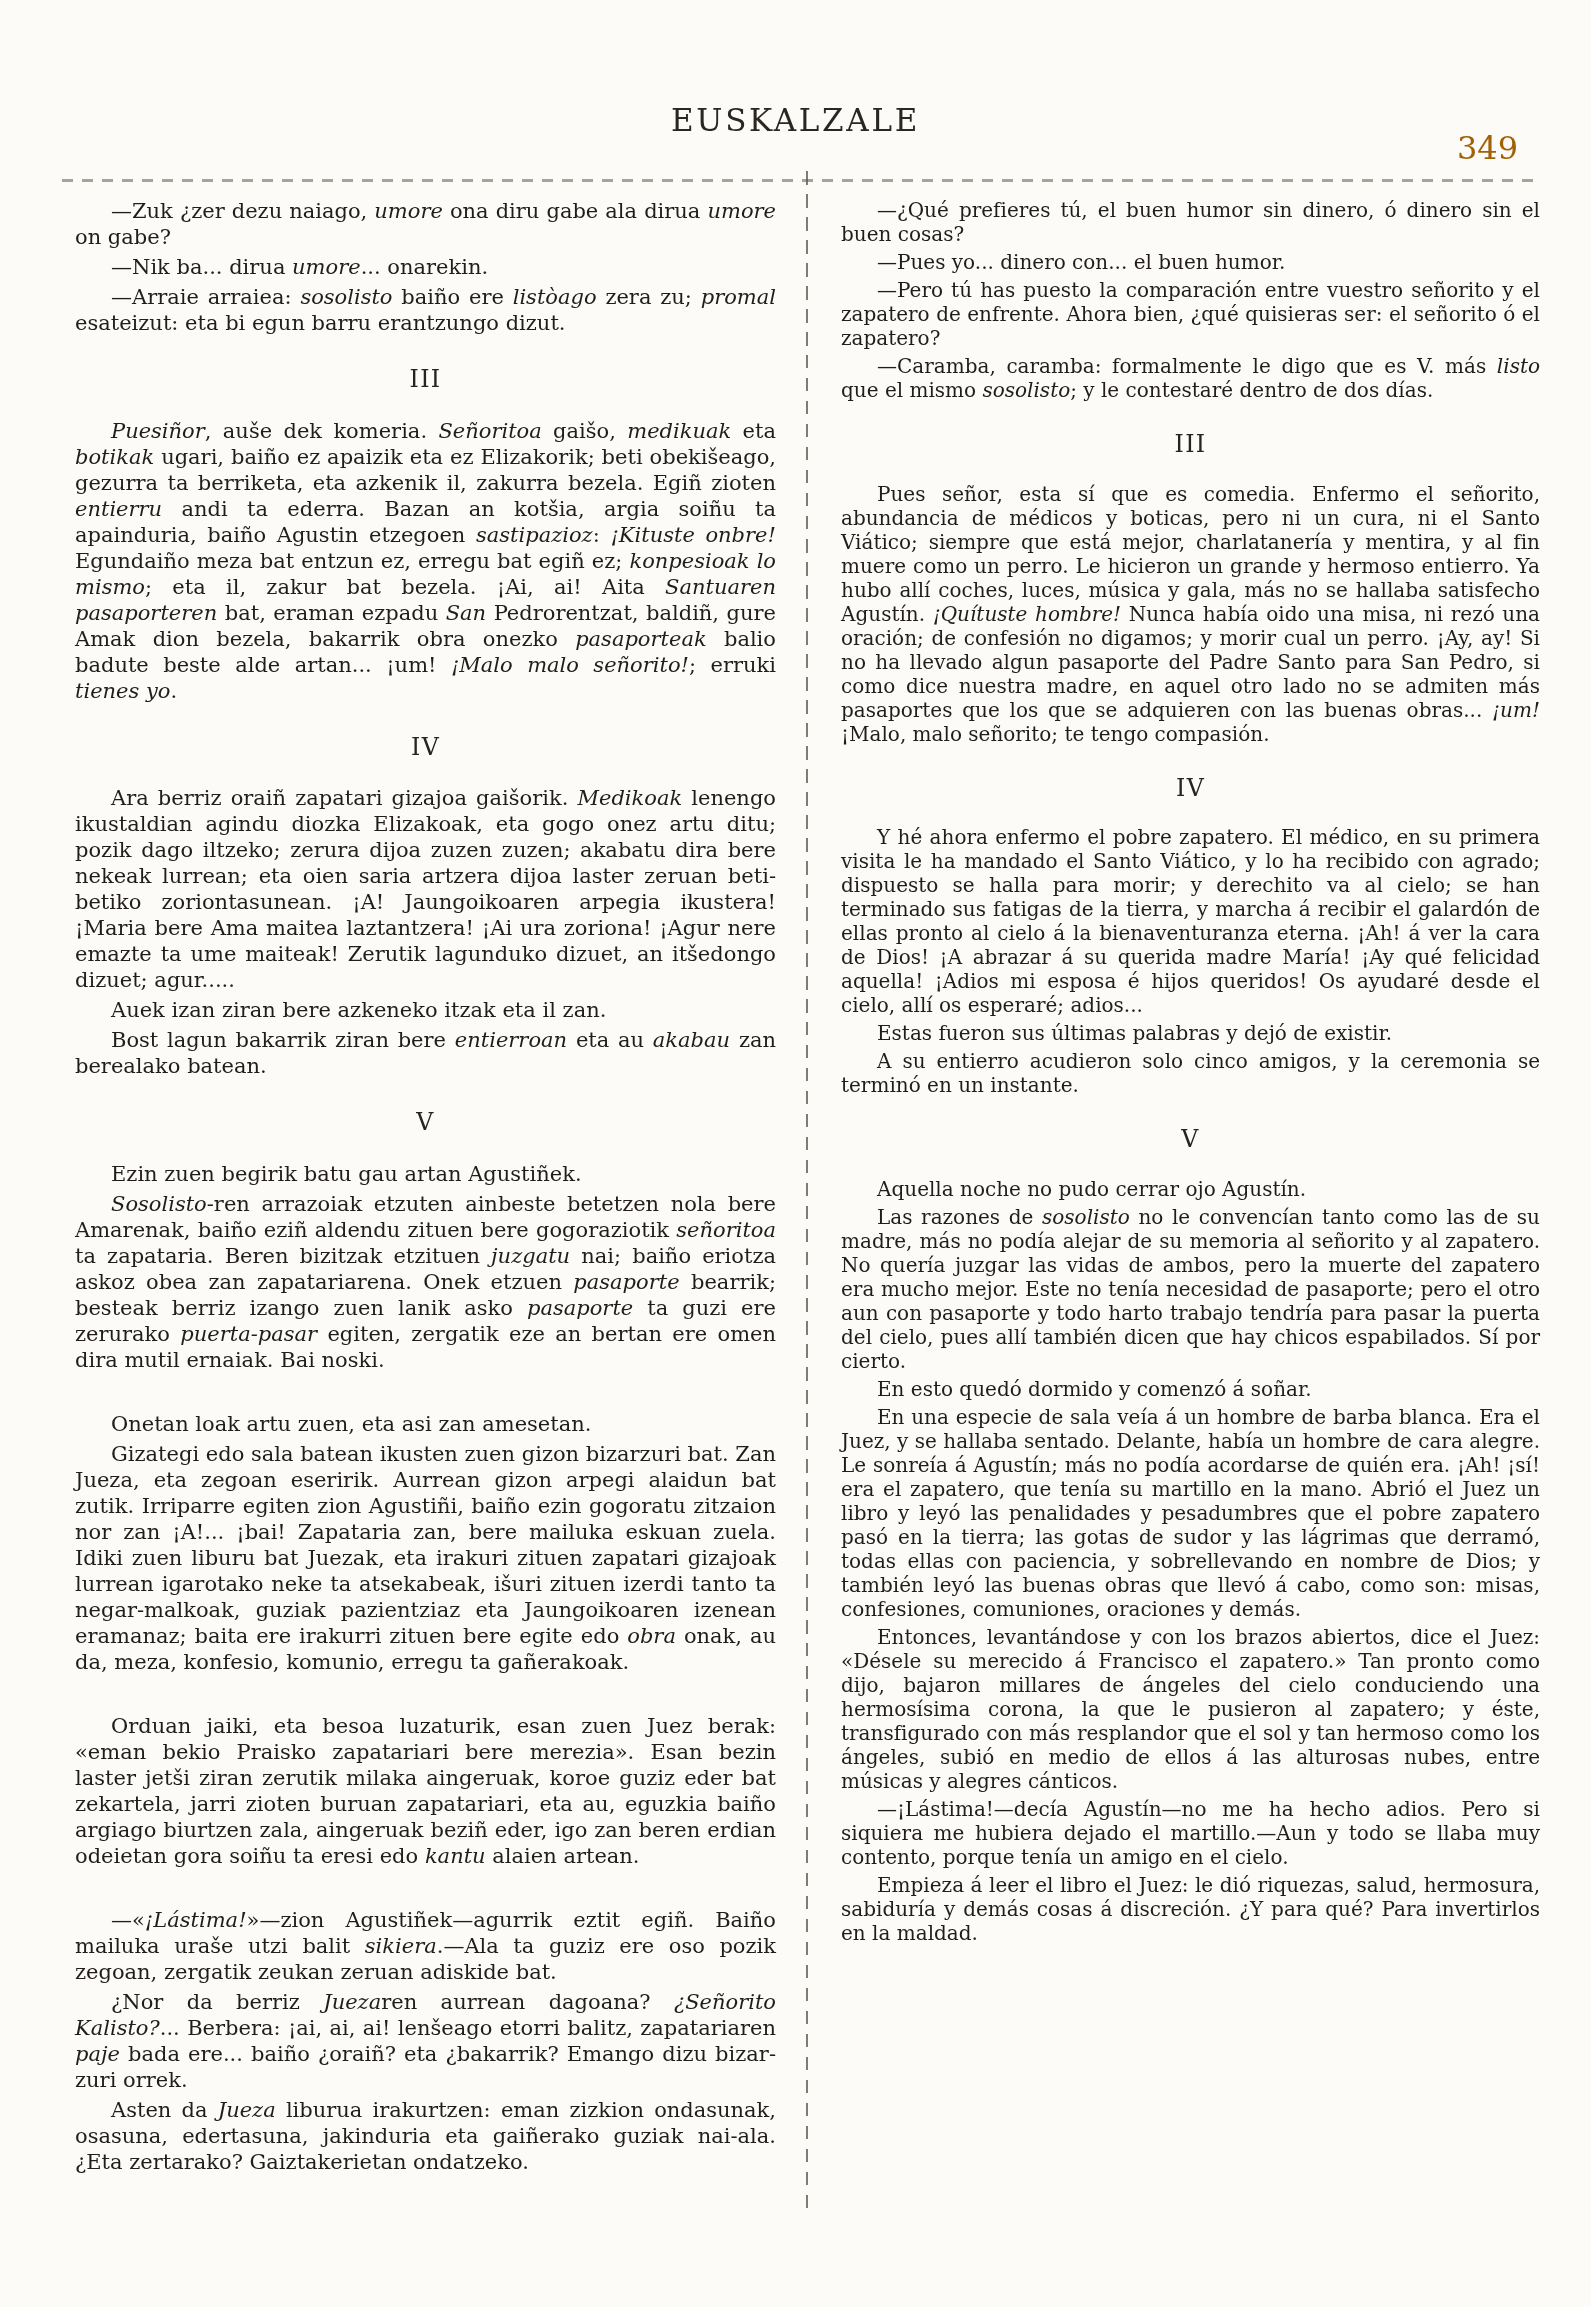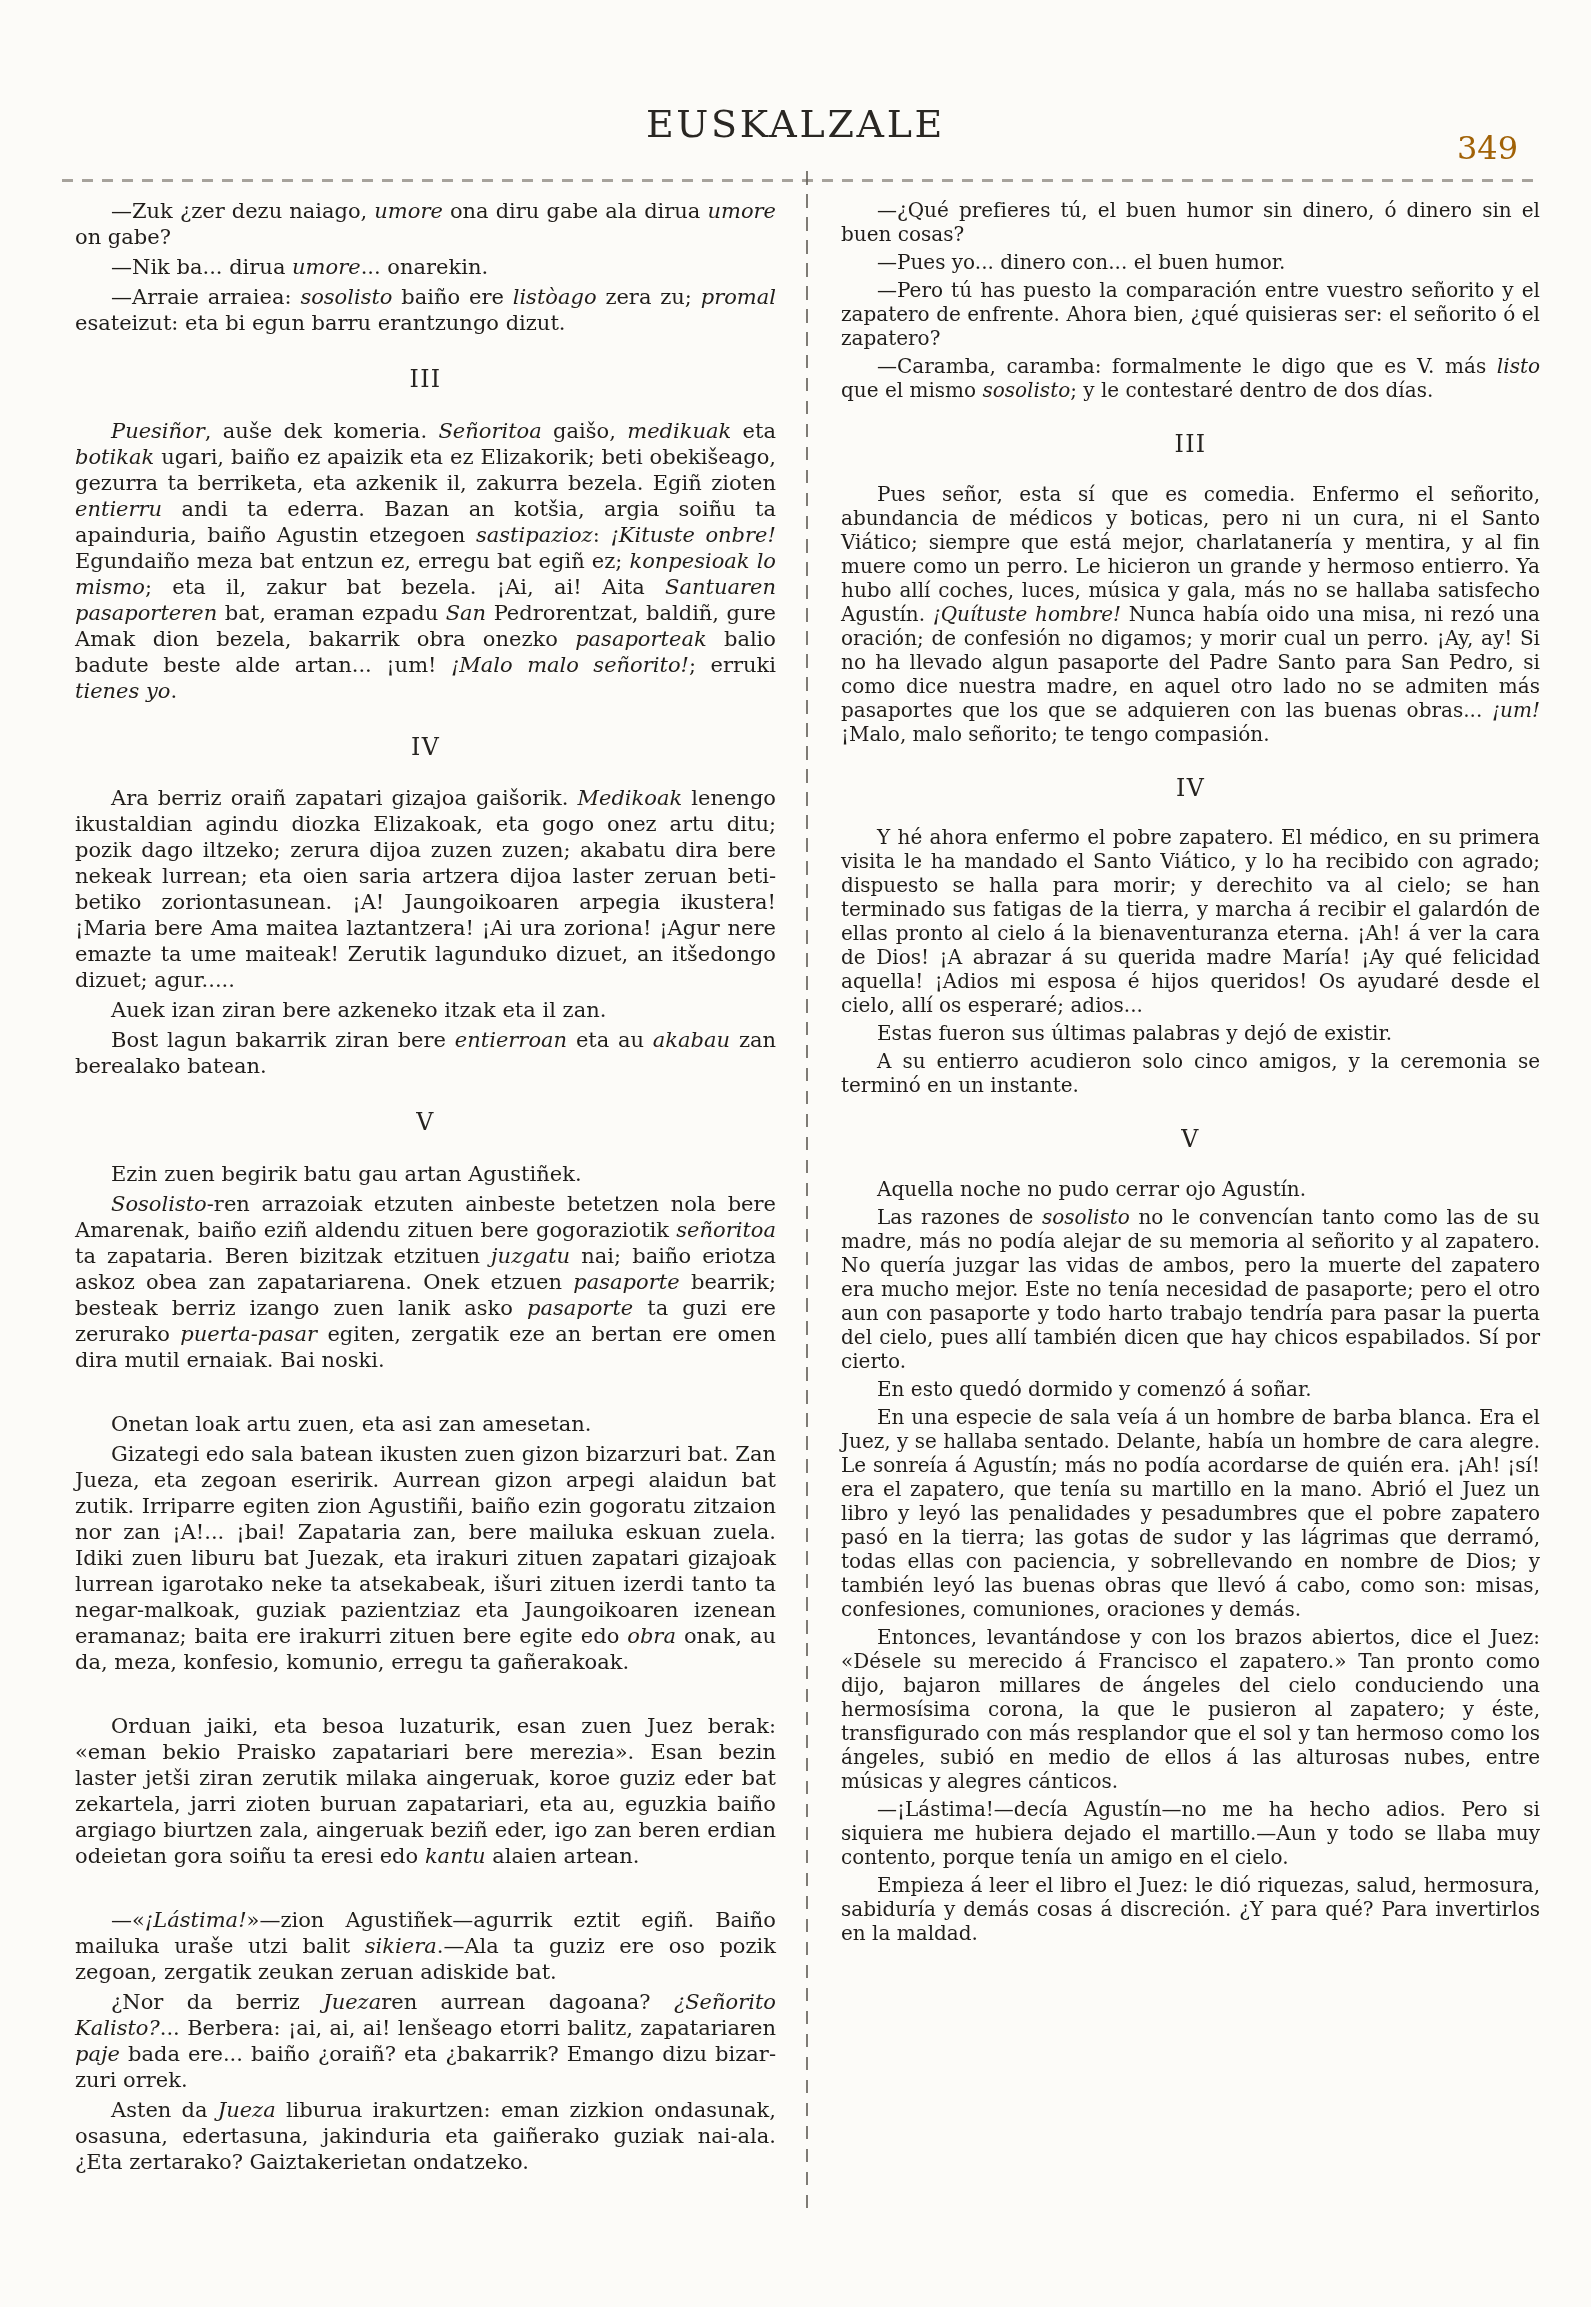--- a/index.html
+++ b/index.html
@@ -7,21 +7,21 @@
     position:relative;
     width:1591px; height:2307px;
     background:#fcfbf8;
     font-family:"DejaVu Serif","Liberation Serif",serif;
     color:#201d1a;
     overflow:hidden;
   }
   .header-title {
     position:absolute; top:102px; left:0; width:100%;
     text-align:center;
-    font-size:38px; letter-spacing:2.7px;
+    font-size:31px; letter-spacing:2.7px;
     color:#2a2723;
   }
   .page-number {
     position:absolute; top:129px; right:73px;
     font-size:32px; color:#a16207;
   }
   .header-rule {
     position:absolute; top:179px; left:62px; width:1472px; height:2.7px;
     background:repeating-linear-gradient(90deg,#8a857d 0 10.8px,rgba(0,0,0,0) 10.8px 20px);
     opacity:.75;

